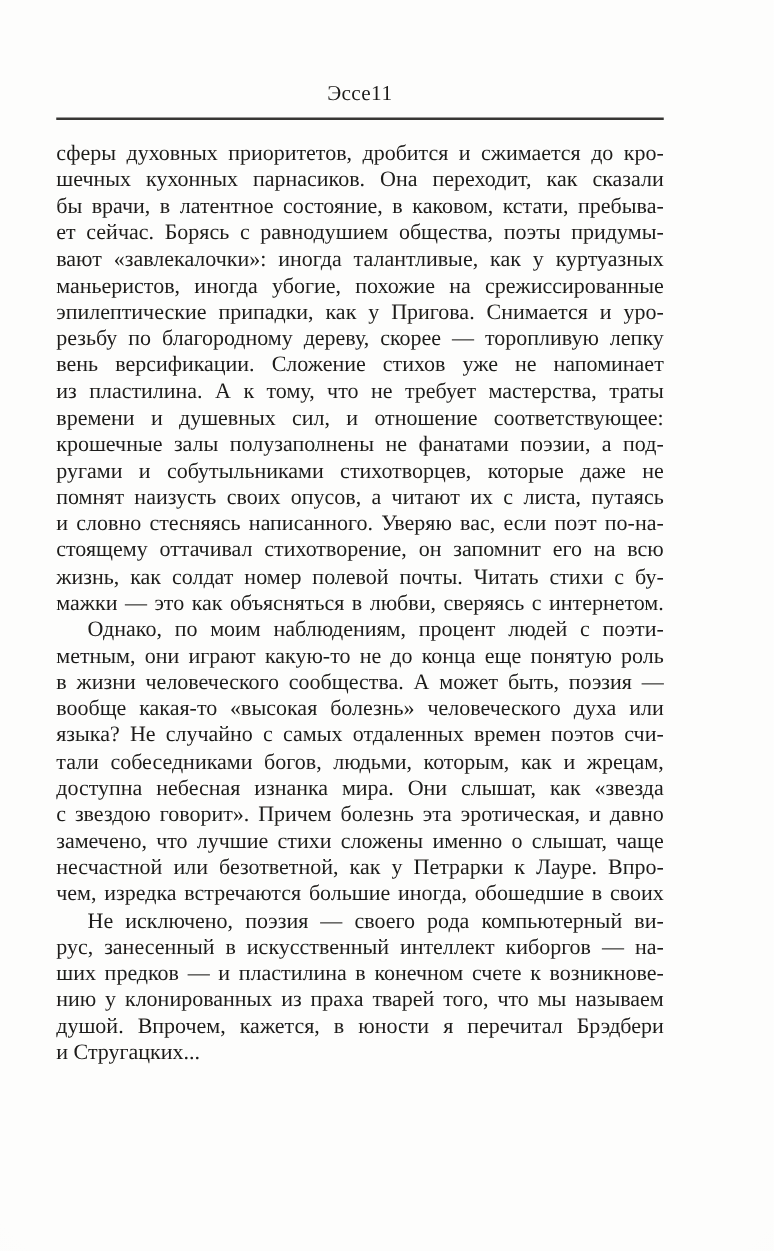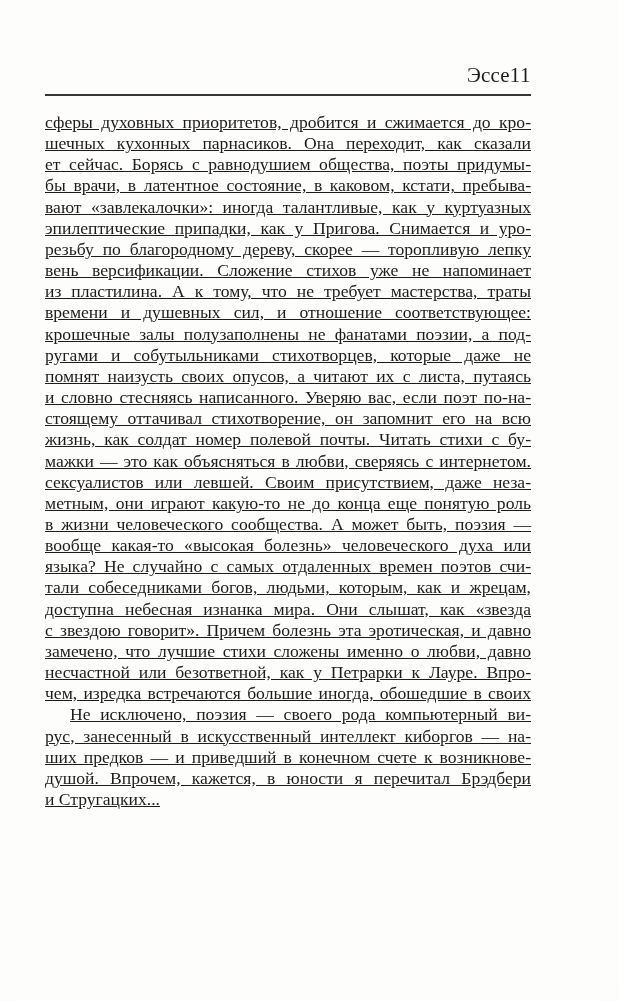--- a/index.html
+++ b/index.html
@@ -16,23 +16,23 @@
     color: #1d1c1a;
   }
   .content {
     position: absolute;
     left: 45px;
     top: 63px;
     width: 486px;
   }
   .running-head {
     display: flex;
-    justify-content: flex-end;
+    justify-content: center;
     align-items: baseline;
-    font-size: 21px;
+    font-size: 17px;
     line-height: 24px;
   }
   .running-head .title {
     letter-spacing: 0.2px;
   }
   .running-head .pagenum {
     letter-spacing: 0.5px;
   }
   .head-rule {
     height: 0;
@@ -40,21 +40,20 @@
     border-top: 2px solid #383734;
     margin: 7px 0 0 0;
   }
   .body-text {
     margin-top: 16px;
     font-size: 17.6px;
     line-height: 21.15px;
   }
   .paragraph {
     margin: 0;
-    text-decoration: underline;
   }
   .line {
     text-align: justify;
     text-align-last: justify;
     min-height: 21.15px;
   }
   .line.left-last {
     text-align: center;
     text-align-last: left;
   }
@@ -72,52 +71,54 @@
       <span class="title">Эссе</span>
       <span class="pagenum">11</span>
     </div>
 
     <hr class="head-rule">
 
     <div class="body-text">
         <div class="paragraph">
           <div class="line">сферы духовных приоритетов, дробится и сжимается до кро-</div>
           <div class="line">шечных кухонных парнасиков. Она переходит, как сказали</div>
+          <div class="line">бы врачи, в латентное состояние, в каковом, кстати, пребыва-</div>
           <div class="line">ет сейчас. Борясь с равнодушием общества, поэты придумы-</div>
-          <div class="line">бы врачи, в латентное состояние, в каковом, кстати, пребыва-</div>
           <div class="line">вают «завлекалочки»: иногда талантливые, как у куртуазных</div>
+          <div class="line">маньеристов, иногда убогие, похожие на срежиссированные</div>
           <div class="line">эпилептические припадки, как у Пригова. Снимается и уро-</div>
           <div class="line">резьбу по благородному дереву, скорее — торопливую лепку</div>
           <div class="line">вень версификации. Сложение стихов уже не напоминает</div>
           <div class="line">из пластилина. А к тому, что не требует мастерства, траты</div>
           <div class="line">времени и душевных сил, и отношение соответствующее:</div>
           <div class="line">крошечные залы полузаполнены не фанатами поэзии, а под-</div>
           <div class="line">ругами и собутыльниками стихотворцев, которые даже не</div>
           <div class="line">помнят наизусть своих опусов, а читают их с листа, путаясь</div>
           <div class="line">и словно стесняясь написанного. Уверяю вас, если поэт по-на-</div>
           <div class="line">стоящему оттачивал стихотворение, он запомнит его на всю</div>
           <div class="line">жизнь, как солдат номер полевой почты. Читать стихи с бу-</div>
           <div class="line">мажки — это как объясняться в любви, сверяясь с интернетом.</div>
         </div>
         <div class="paragraph">
-          <div class="line">сексуалистов или левшей. Своим присутствием, даже неза-</div>
+          <div class="line indent">Однако, по моим наблюдениям, процент людей с поэти-</div>
           <div class="line">метным, они играют какую-то не до конца еще понятую роль</div>
           <div class="line">в жизни человеческого сообщества. А может быть, поэзия —</div>
           <div class="line">вообще какая-то «высокая болезнь» человеческого духа или</div>
           <div class="line">языка? Не случайно с самых отдаленных времен поэтов счи-</div>
           <div class="line">тали собеседниками богов, людьми, которым, как и жрецам,</div>
           <div class="line">доступна небесная изнанка мира. Они слышат, как «звезда</div>
           <div class="line">с звездою говорит». Причем болезнь эта эротическая, и давно</div>
-          <div class="line">замечено, что лучшие стихи сложены именно о любви, давно</div>
+          <div class="line">замечено, что лучшие стихи сложены именно о слышат, чаще</div>
           <div class="line">несчастной или безответной, как у Петрарки к Лауре. Впро-</div>
           <div class="line">чем, изредка встречаются большие иногда, обошедшие в своих</div>
         </div>
         <div class="paragraph">
           <div class="line indent">Не исключено, поэзия — своего рода компьютерный ви-</div>
           <div class="line">рус, занесенный в искусственный интеллект киборгов — на-</div>
-          <div class="line">ших предков — и приведший в конечном счете к возникнове-</div>
+          <div class="line">ших предков — и пластилина в конечном счете к возникнове-</div>
+          <div class="line">нию у клонированных из праха тварей того, что мы называем</div>
           <div class="line">душой. Впрочем, кажется, в юности я перечитал Брэдбери</div>
           <div class="line left-last">и Стругацких...</div>
         </div>
       </div>
 
   </div>
 </div>
 
 </body></html>

